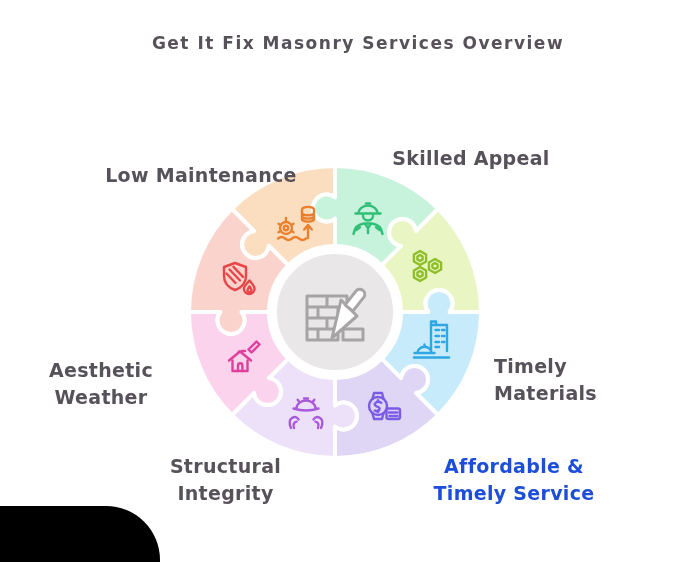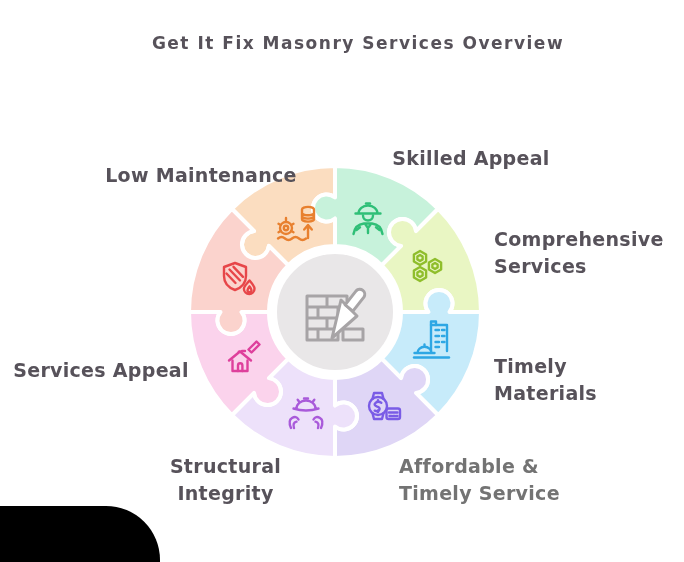--- a/index.html
+++ b/index.html
@@ -58,29 +58,27 @@
         <path d="M 162.00 228.00 L 162.00 255.51 A 13.5 13.5 0 1 1 162.00 276.49 L 162.00 308.00 A 146 146 0 0 0 265.24 265.24 L 242.96 242.96 A 13.5 13.5 0 1 0 228.12 228.12 L 208.67 208.67 A 66 66 0 0 1 162.00 228.00 Z" fill="#DFD6F6" stroke="#FFFFFF" stroke-width="4" stroke-linejoin="round"></path>
         <path d="M 115.33 208.67 L 95.88 228.12 A 13.5 13.5 0 1 1 81.04 242.96 L 58.76 265.24 A 146 146 0 0 0 162.00 308.00 L 162.00 276.49 A 13.5 13.5 0 1 0 162.00 255.51 L 162.00 228.00 A 66 66 0 0 1 115.33 208.67 Z" fill="#EDE1FA" stroke="#FFFFFF" stroke-width="4" stroke-linejoin="round"></path>
         <path d="M 96.00 162.00 L 68.49 162.00 A 13.5 13.5 0 1 1 47.51 162.00 L 16.00 162.00 A 146 146 0 0 0 58.76 265.24 L 81.04 242.96 A 13.5 13.5 0 1 0 95.88 228.12 L 115.33 208.67 A 66 66 0 0 1 96.00 162.00 Z" fill="#FBD3EC" stroke="#FFFFFF" stroke-width="4" stroke-linejoin="round"></path>
         <path d="M 115.33 115.33 L 95.88 95.88 A 13.5 13.5 0 1 1 81.04 81.04 L 58.76 58.76 A 146 146 0 0 0 16.00 162.00 L 47.51 162.00 A 13.5 13.5 0 1 0 68.49 162.00 L 96.00 162.00 A 66 66 0 0 1 115.33 115.33 Z" fill="#FBD3CD" stroke="#FFFFFF" stroke-width="4" stroke-linejoin="round"></path>
       </g>
     <circle id="hub" cx="162" cy="162" r="60" stroke="#fff" stroke-width="4" fill="#E9E7E8"></circle>
   </svg>
 
   <div class="lbl c" id="lbl-0" style="color: rgb(87, 82, 90);">Low Maintenance</div>
   <div class="lbl c" id="lbl-1" style="color: rgb(87, 82, 90);">Skilled Appeal</div>
-  <div class="lbl" id="lbl-2" style="color: rgb(87, 82, 90);">Comprehensive
-Services</div>
   <div class="lbl" id="lbl-3" style="color: rgb(87, 82, 90);">Timely
 Materials</div>
-  <div class="lbl" id="lbl-4" style="color: #737373;">Affordable &amp;
+  <div class="lbl" id="lbl-4" style="color: #1d4ed8; text-align: center;">Affordable &amp;
 Timely Service</div>
   <div class="lbl c" id="lbl-5" style="color: rgb(87, 82, 90);">Structural
 Integrity</div>
-  <div class="lbl c" id="lbl-6" style="color: rgb(87, 82, 90);">Services Appeal</div>
+  <div class="lbl c" id="lbl-6" style="color: rgb(87, 82, 90);">Aesthetic Weather</div>
 
   <div class="icon" id="ic-0" style="color: rgb(232, 128, 47);">
     <svg viewBox="0 0 48 48" fill="none" stroke="currentColor" stroke-width="2.4" stroke-linecap="round" stroke-linejoin="round">
       <circle cx="14" cy="30" r="6"></circle>
         <circle cx="14" cy="30" r="2.2"></circle>
       <path d="M14 22.5v-2.5 M19.3 27l2.2-1.2 M19.3 33l2.2 1.2 M8.7 27l-2.2-1.2 M8.7 33l-2.2 1.2"></path>
       <path d="M30 11.5a6 2.6 0 0 1 12 0 V21 a6 2.6 0 0 1 -12 0 Z M30 14.7a6 2.6 0 0 0 12 0 M30 18a6 2.6 0 0 0 12 0"></path>
       <path d="M36 40V28 M32.2 31.5 36 27l3.8 4.5"></path>
       <path d="M6 40.5q3.5-3 7 0t7 0t7 0t7 0"></path>
     </svg>

